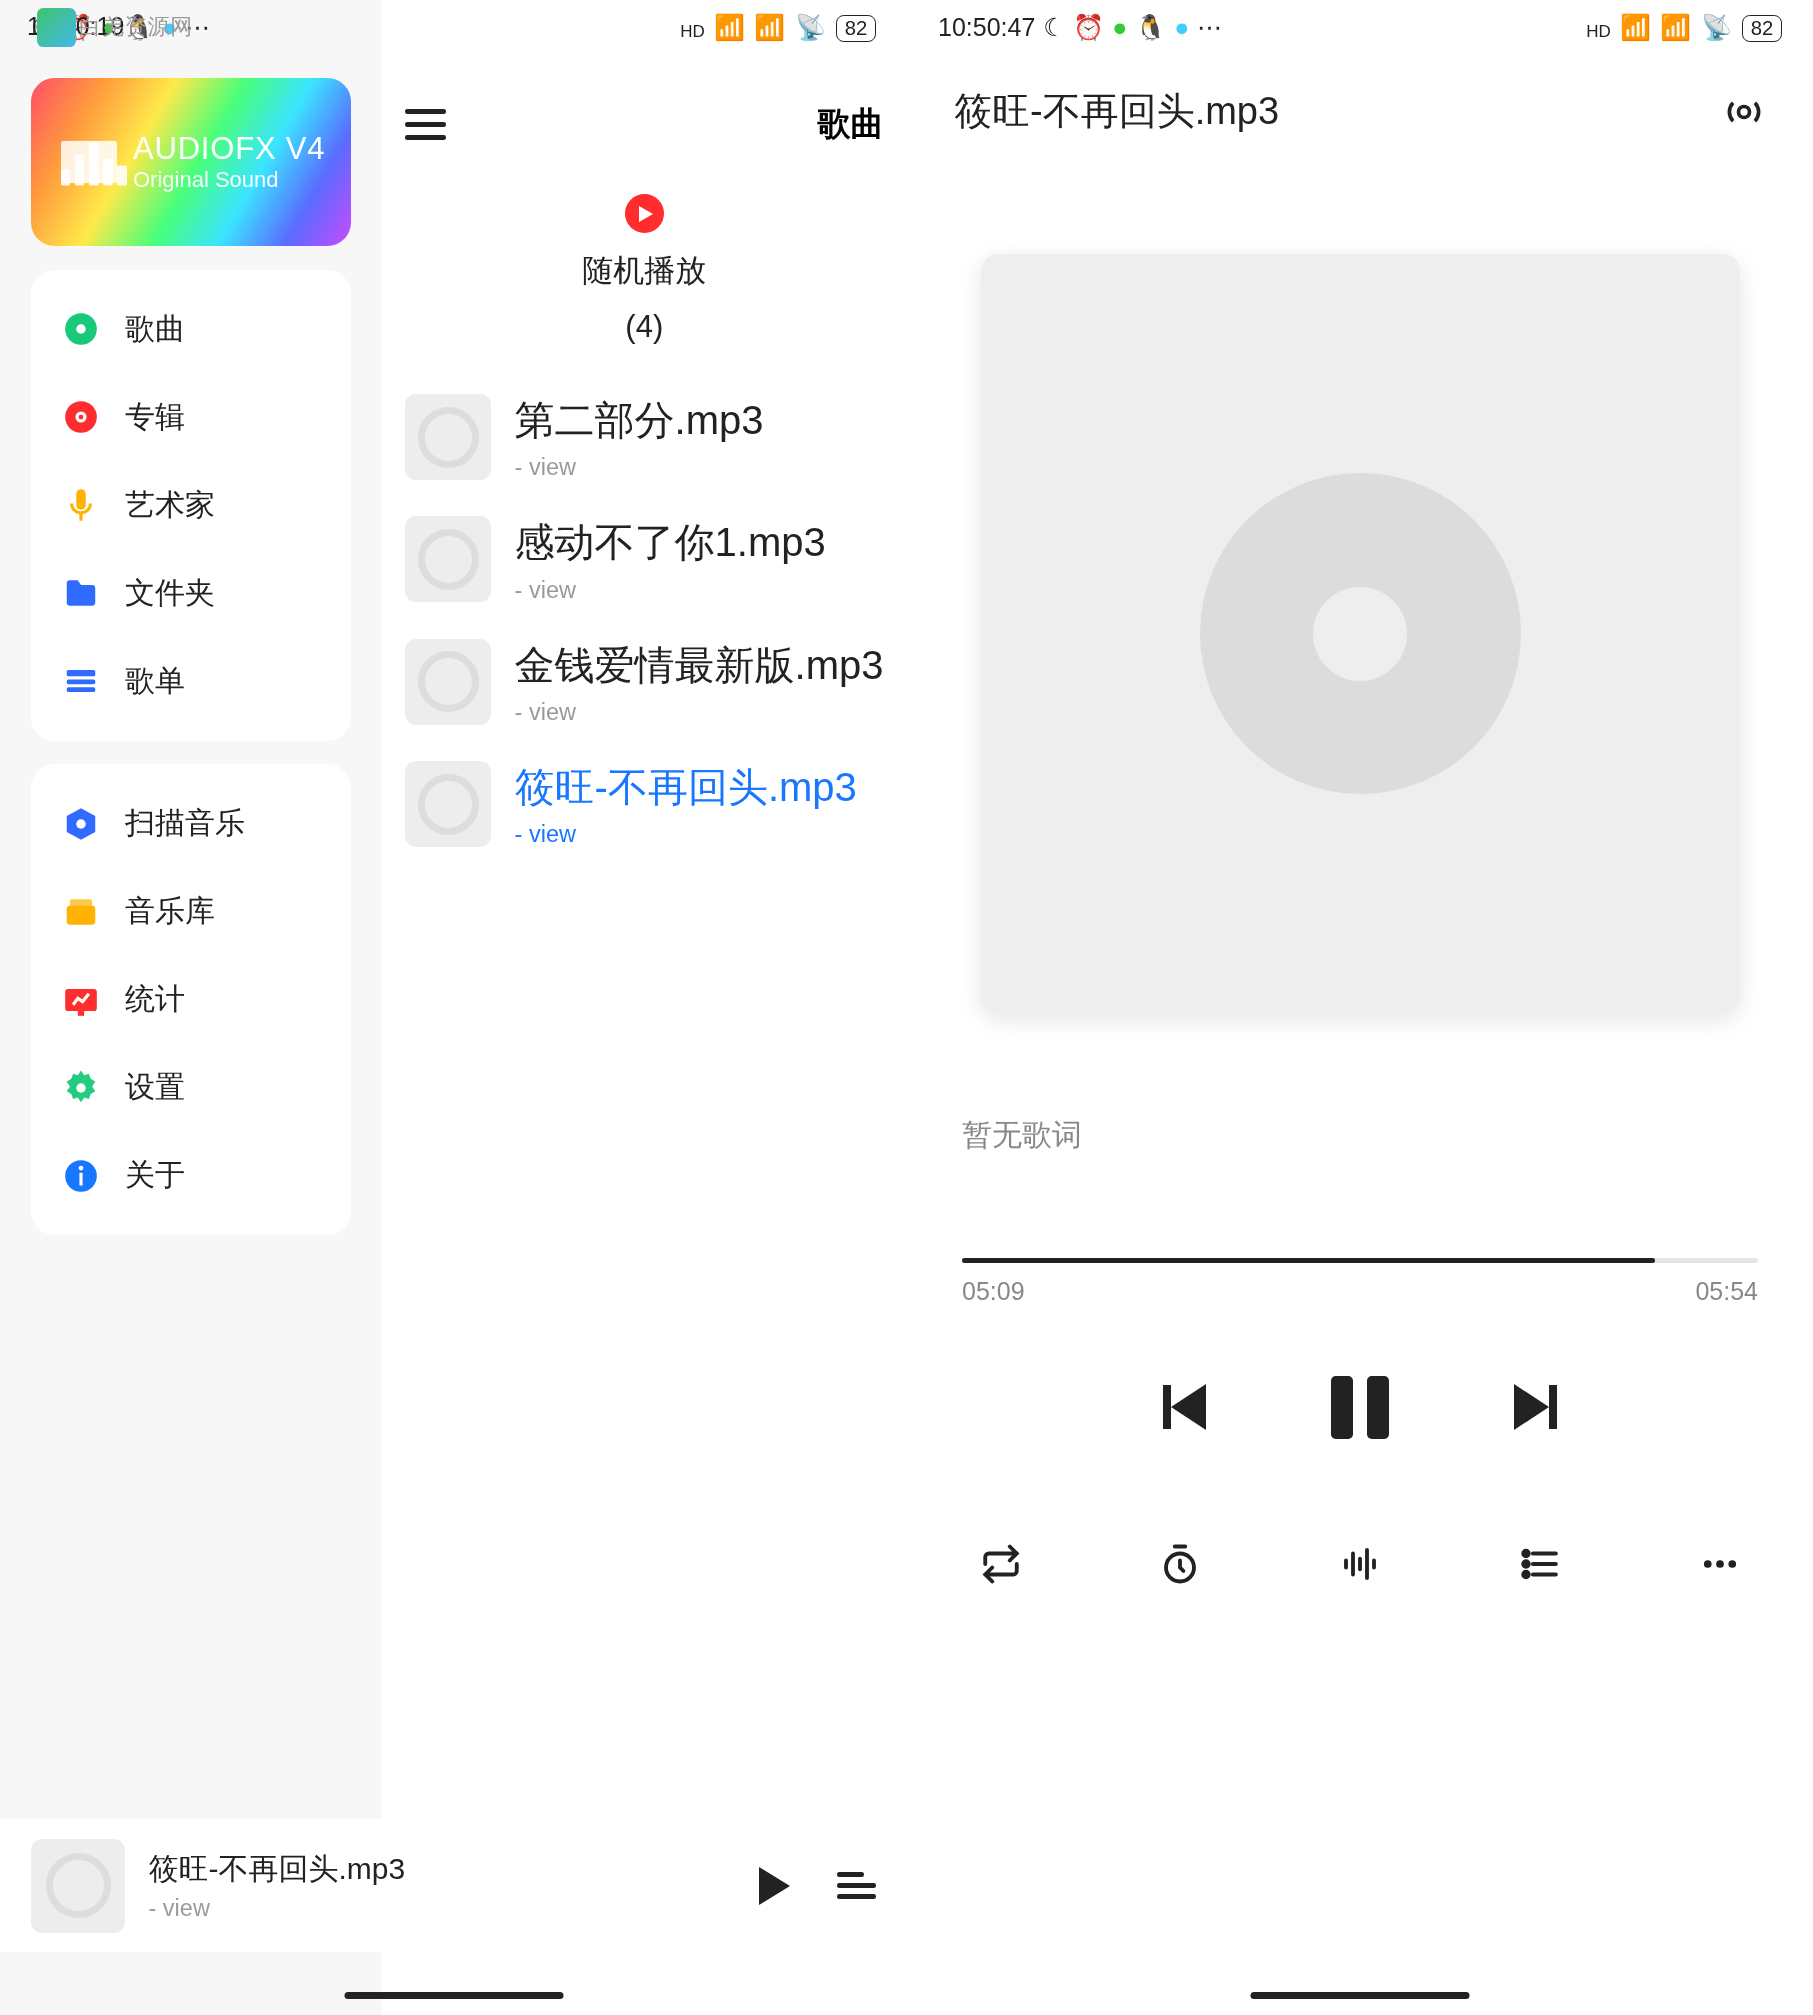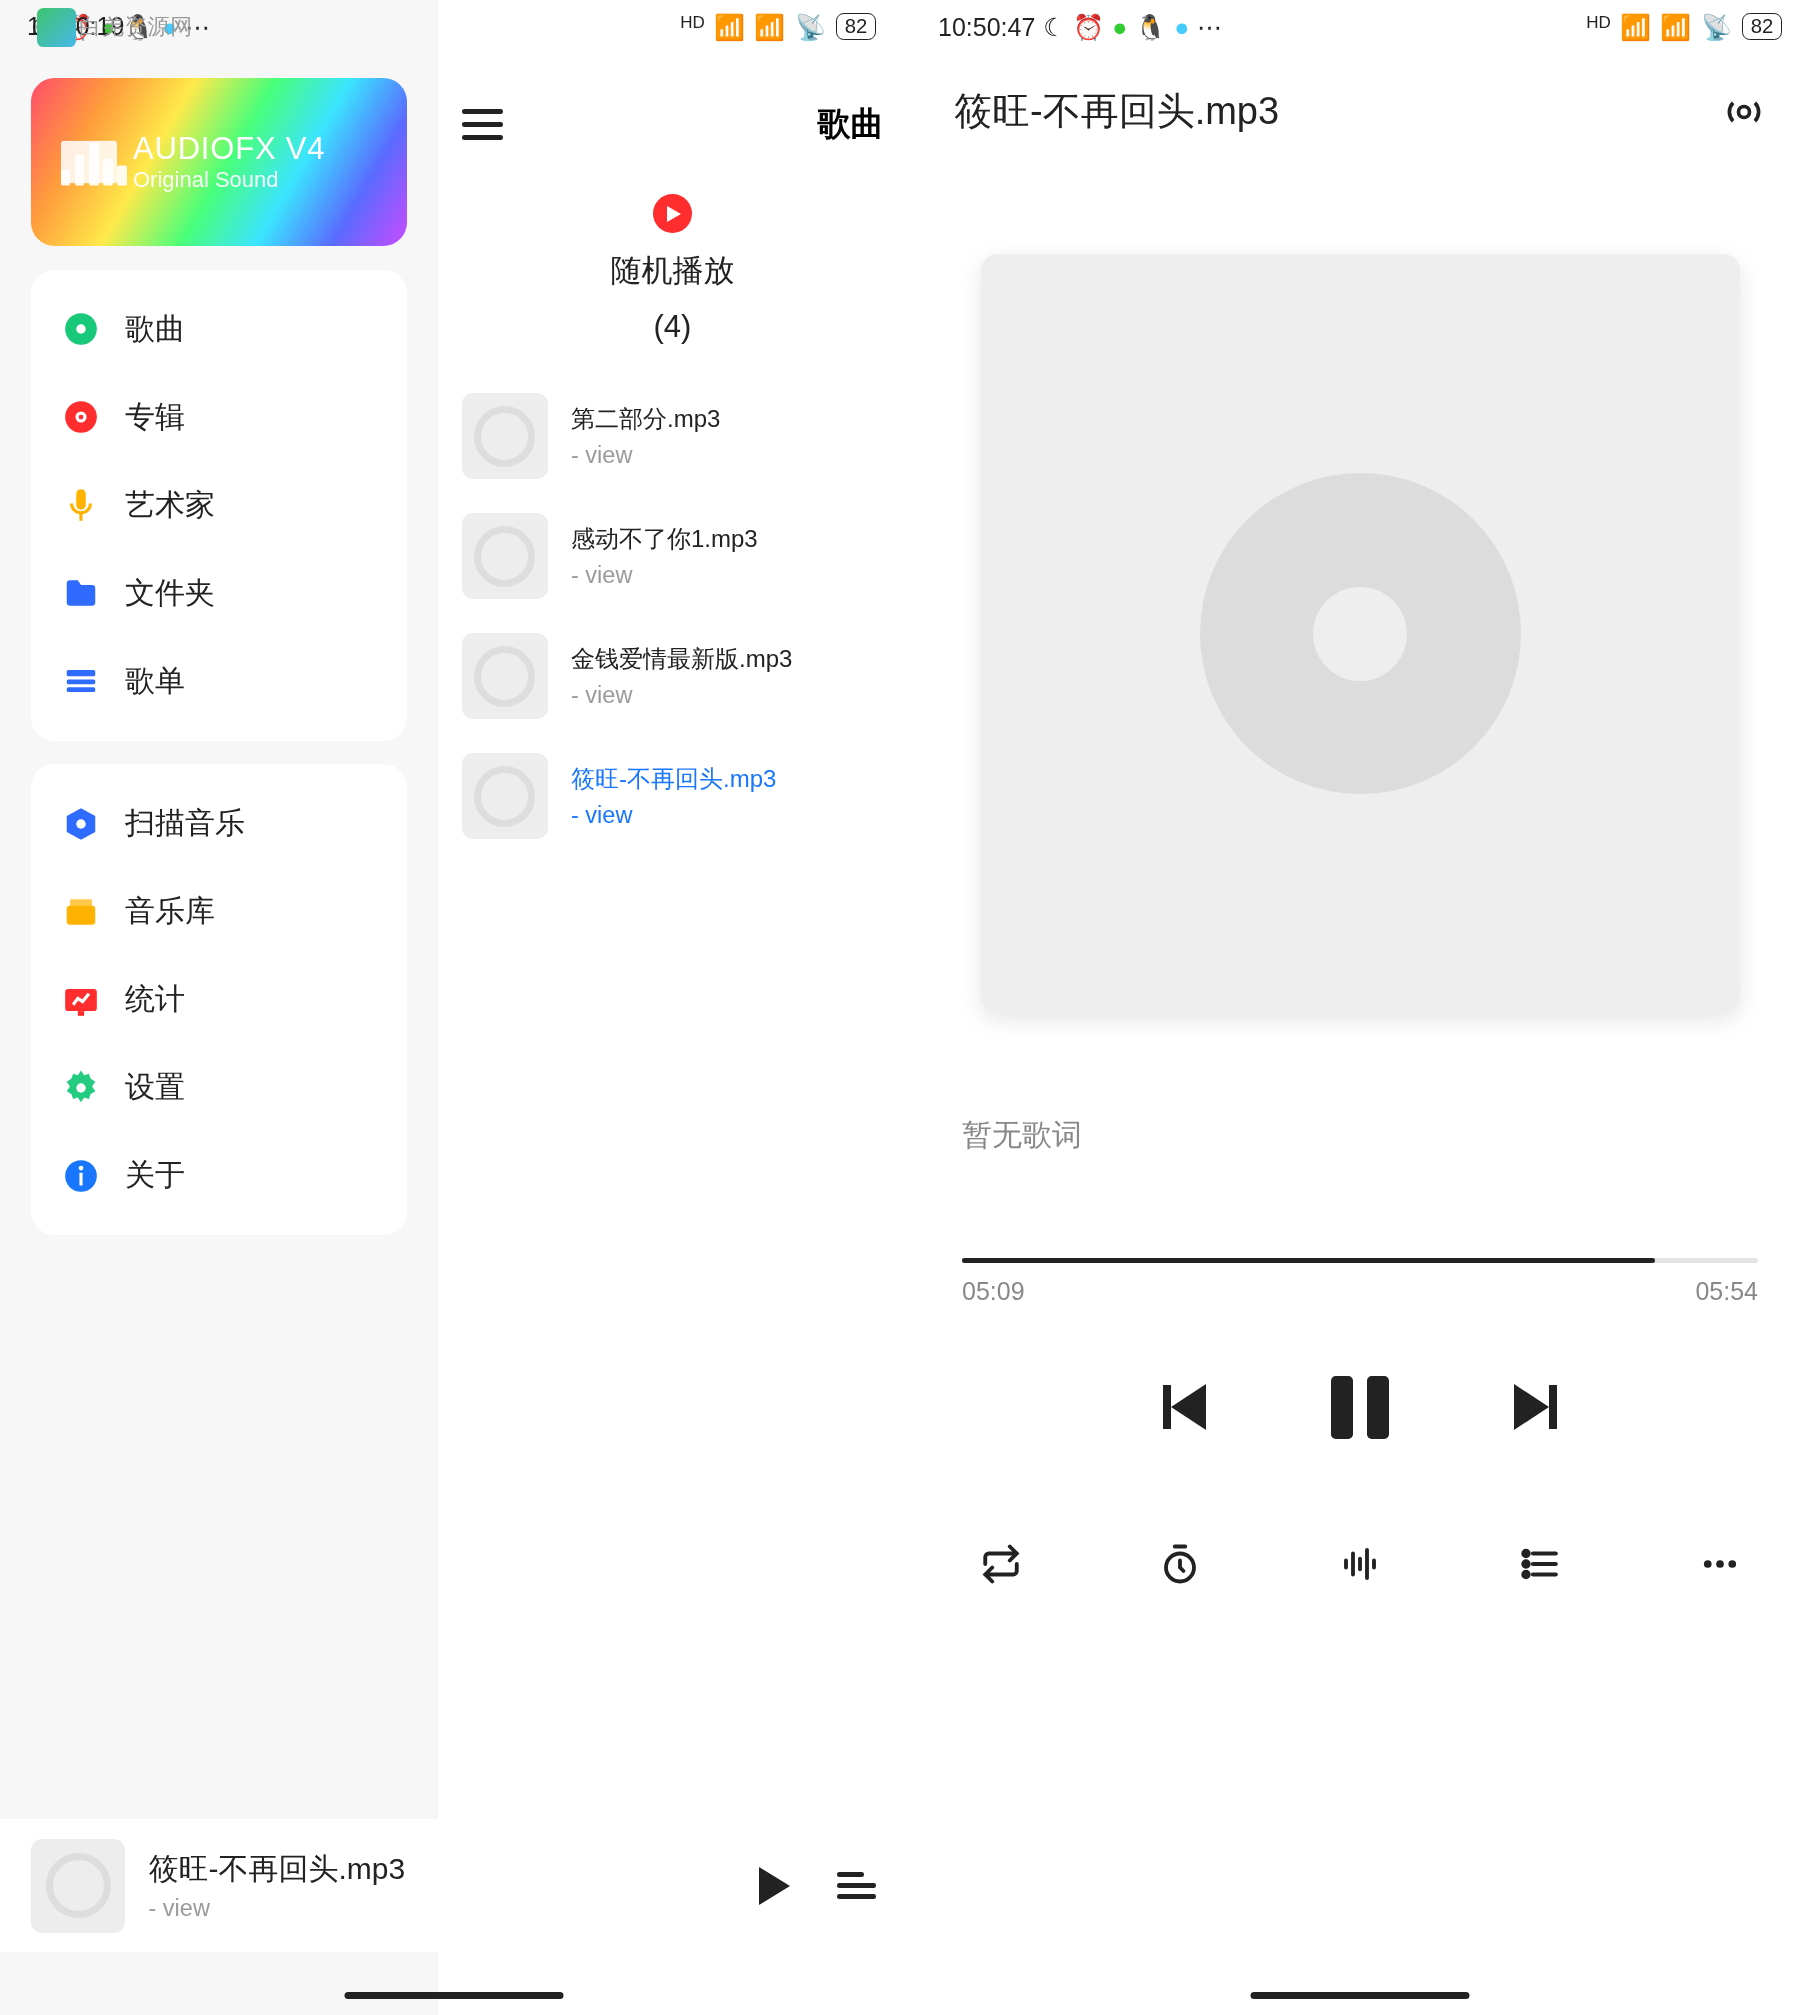--- a/index.html
+++ b/index.html
@@ -4,21 +4,21 @@
 <style>
   * { box-sizing: border-box; margin: 0; padding: 0; font-family: -apple-system, "PingFang SC", "Microsoft YaHei", sans-serif; }
   body { background: #f5f5f5; display: flex; width: 1813px; height: 2015px; overflow: hidden; }
   .left-pane, .right-pane { position: relative; height: 100%; background: #f7f7f7; }
   .left-pane { width: 907px; display: flex; }
   .right-pane { width: 906px; background: #fff; position: relative; }
 
   
   .status-bar { position: absolute; top: 0; left: 0; right: 0; height: 55px; display: flex; align-items: center; justify-content: space-between; padding: 0 31px; font-size: 25px; color: #222; z-index: 50; }
   .status-left { display: flex; align-items: center; gap: 7.8px; }
-  .status-right { display: flex; align-items: flex-start; gap: 9.4px; }
+  .status-right { display: flex; align-items: flex-end; gap: 9.4px; }
   .battery-pill { border: 1.6px solid #222; border-radius: 7.8px; padding: 0 7.8px; font-size: 20.3px; line-height: 25px; }
   .wm-left { position: absolute; top: 7.8px; left: 37px; font-size: 22px; color: #777; z-index: 60; display: flex; align-items: center; gap: 3.1px;}
   .wm-logo { width: 39px; height: 39px; background: linear-gradient(135deg,#3dc56c,#46b7e8); border-radius: 6.3px; display:inline-block; }
   .wm-text { color: #999; letter-spacing: 0.8px; }
   .overlay-time { position:absolute; top:11.7px; left:27px; font-size:25px; color:#222; z-index:55; }
 
   
   .sidebar { width: 438px; padding: 78px 31px 31px 31px; display: flex; flex-direction: column; gap: 23.5px; }
   .audiofx-card { height: 168px; border-radius: 23.5px; background: linear-gradient(120deg,#ff4d6a 0%,#ff9c3c 18%,#ffe94a 35%,#49ff7a 52%,#3be4ff 68%,#5a6bff 84%,#c94bff 100%); position: relative; overflow: hidden; display:flex; flex-direction:column; justify-content:center; padding-left:102px; color:#fff; }
   .audiofx-card::before { content:""; position:absolute; left:30px; top:50%; transform:translateY(-50%); width:56px; height:43px; background:linear-gradient(to top,#fff 0 100%); opacity:.85; mask:linear-gradient(#000,#000); border-radius:3.1px; }
@@ -38,21 +38,21 @@
   .hamburger span { height:4.7px; background:#222; border-radius:2.3px;}
   .header-title { font-size: 33px; font-weight:600; margin-left:auto; }
   .shuffle-row { display:flex; align-items:center; gap:17px; padding: 47px 23.5px 31px 23.5px; font-size:31px; color:#222; cursor:pointer;flex-direction:column; }
   .play-circle { width:39px; height:39px; border-radius:50%; background:#ff2d2d; display:flex; align-items:center; justify-content:center; }
   .play-circle::after{ content:""; border-left:14px solid #fff; border-top:8.6px solid transparent; border-bottom:8.6px solid transparent; margin-left:3.1px;}
 
   .song-row { display:flex; align-items:center; gap:23.5px; padding: 17px 23.5px; cursor:pointer; }
   .song-thumb { width:86px; height:86px; background:#ededed; border-radius:11px; display:flex; align-items:center; justify-content:center; flex:0 0 86px;}
   .song-thumb::after{ content:""; width:47px; height:47px; border:7.8px solid #ddd; border-radius:50%; }
   .song-info { flex:1; overflow:hidden;}
-  .song-title { font-size:24px; color:#222; white-space:nowrap; overflow:hidden; text-overflow:ellipsis;}
+  .song-title { font-size:40px; color:#222; white-space:nowrap; overflow:hidden; text-overflow:ellipsis;}
   .song-title.active { color:#1976ff; }
   .song-sub { font-size:23.5px; color:#9a9a9a; margin-top:6.3px;}
   .song-sub.active { color:#1976ff; }
 
   
   .mini-player { position:absolute; bottom:63px; left:0; right:0; height:133px; background:#fff; display:flex; align-items:center; padding:0 31px; gap:23.5px; }
   .mini-thumb { width:94px; height:94px; background:#ededed; border-radius:11px; display:flex; align-items:center; justify-content:center;}
   .mini-thumb::after{ content:""; width:51px; height:51px; border:7.8px solid #ddd; border-radius:50%;}
   .mini-info { flex:1; }
   .mini-title { font-size:30px; color:#222;}

